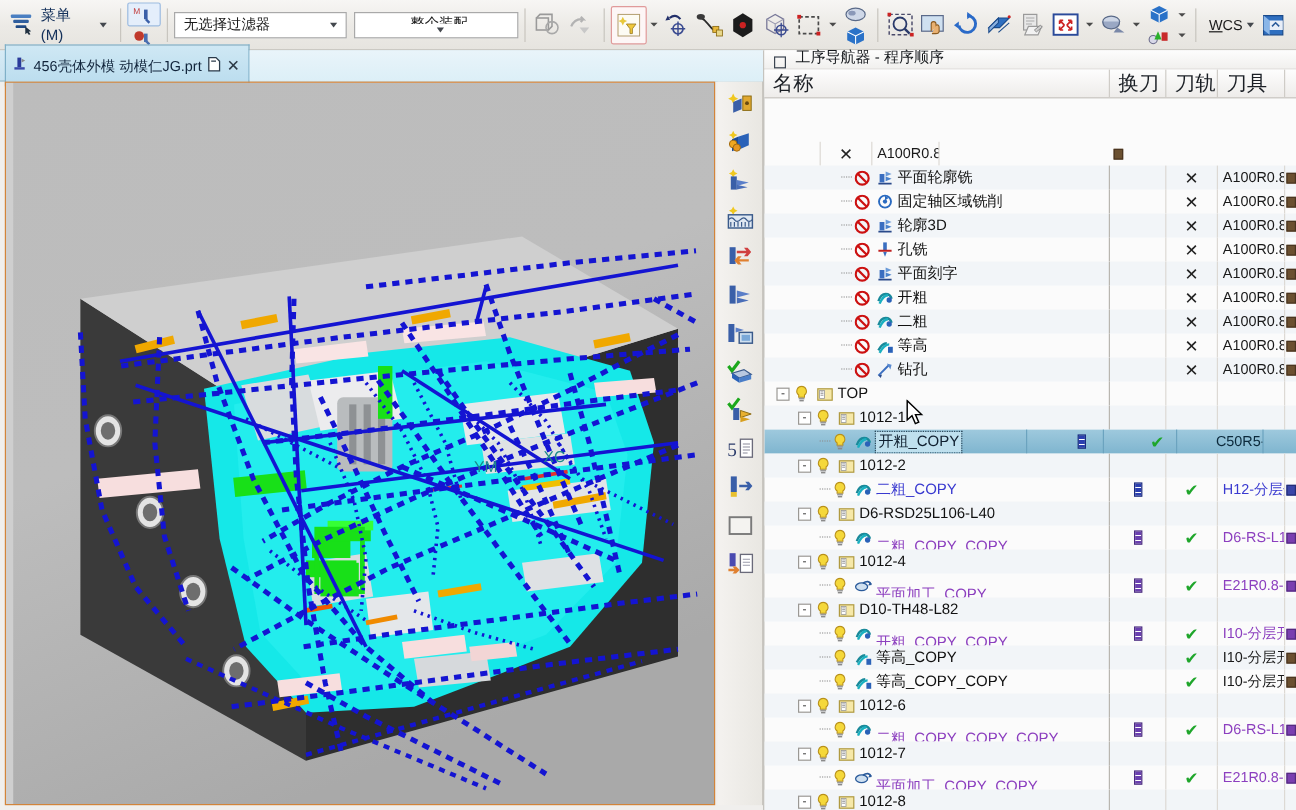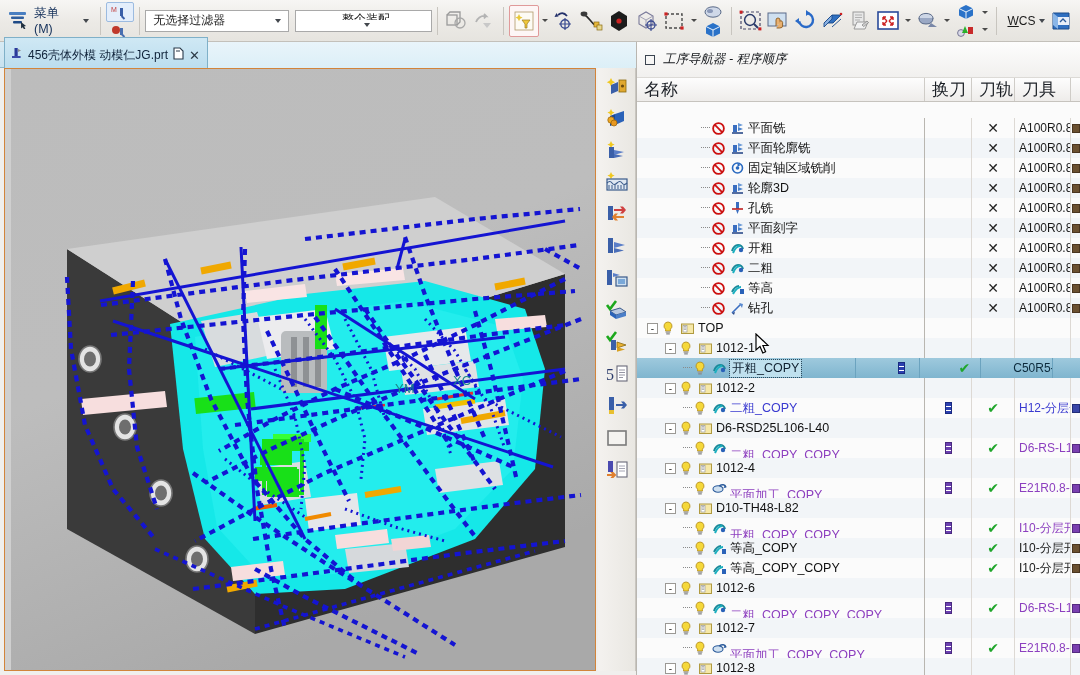--- a/index.html
+++ b/index.html
@@ -69,24 +69,24 @@
     display:flex;flex-direction:column;align-items:center;padding-top:2px;
   }
   .resbtn{width:32px;height:32px;display:flex;align-items:center;justify-content:center;}
 
   
   .panel{
     position:absolute;left:636px;top:42px;width:444px;height:633px;
     background:#fbfbfb;border-left:1px solid #b9b6b0;box-sizing:border-box;
   }
   .panel-title{
-    height:36px;display:flex;align-items:center;gap:8px;padding-left:8px;
+    height:16px;display:flex;align-items:flex-end;gap:8px;padding-left:8px;
     background:linear-gradient(to bottom,#fdfdfd,#f1f0ee);
     border-bottom:1px solid #dcdad6;box-sizing:border-box;
-    font-size:12.5px;color:#15181c;font-style:italic;
+    font-size:12.5px;color:#15181c;
   }
   .pin-sq{width:10px;height:10px;border:1.4px solid #3b4450;box-sizing:border-box;}
   .col-head{
     height:24px;display:flex;align-items:stretch;
     background:linear-gradient(to bottom,#fdfdfd,#eeecea);
     border-bottom:1px solid #c6c3be;box-sizing:border-box;font-size:17px;
   }
   .ch{display:flex;align-items:center;padding-left:7px;border-right:1px solid #cfccc7;box-sizing:border-box;color:#1b1f25;}
   .ch.c1{width:288px;}
   .ch.c2{width:47px;}
@@ -660,38 +660,80 @@
     <div class="col-head">
       <div class="ch c1">名称</div>
       <div class="ch c2">换刀</div>
       <div class="ch c3">刀轨</div>
       <div class="ch c4">刀具</div>
       <div class="ch c5"></div>
     </div>
 
     <div class="tree" id="tree">
         <div class="row">
+          <div class="cell c-tool"></div>
+          <div class="cell c-path">
+            <span class="cut-x">✕</span>
+          </div>
+          <div class="cell c-cut">
+            <span class="tool-txt dk">A100R0.8...</span>
+          </div>
+          <div class="cell c-end">
+            <span class="end-icon"></span>
+          </div>
+        </div>
+        <div class="row alt">
           <div class="cell c-name">
             <span class="indent" style="width: 62px;"></span>
             <span class="dashline"></span>
             <span class="nodeicon">
               <svg width="13" height="13" viewBox="0 0 13 13">
                 <circle cx="6.5" cy="6.5" r="5.4" fill="none" stroke="#cc1111" stroke-width="1.8"></circle>
                 <path d="M2.9 2.9 L10.1 10.1" stroke="#cc1111" stroke-width="1.8"></path>
               </svg>
             </span>
             <span class="nodeicon">
               <svg width="15" height="15" viewBox="0 0 15 15">
                 <path d="M2 12 h11" stroke="#2a4a8a" stroke-width="1.6"></path>
                 <rect x="3" y="4" width="4" height="7" fill="#3a6ec0"></rect>
                 <path d="M8 2 l5 2 -5 2z" fill="#6a9ad8"></path>
                 <path d="M8 6 l5 2 -5 2z" fill="#4a82cc"></path>
               </svg>
             </span>
-            <span class="nm dk">平面铣</span>
+            <span class="nm dk">平面轮廓铣</span>
+          </div>
+          <div class="cell c-tool"></div>
+          <div class="cell c-path">
+            <span class="cut-x">✕</span>
+          </div>
+          <div class="cell c-cut">
+            <span class="tool-txt dk">A100R0.8...</span>
+          </div>
+          <div class="cell c-end">
+            <span class="end-icon"></span>
+          </div>
+        </div>
+        <div class="row">
+          <div class="cell c-name">
+            <span class="indent" style="width: 62px;"></span>
+            <span class="dashline"></span>
+            <span class="nodeicon">
+              <svg width="13" height="13" viewBox="0 0 13 13">
+                <circle cx="6.5" cy="6.5" r="5.4" fill="none" stroke="#cc1111" stroke-width="1.8"></circle>
+                <path d="M2.9 2.9 L10.1 10.1" stroke="#cc1111" stroke-width="1.8"></path>
+              </svg>
+            </span>
+            <span class="nodeicon">
+              <svg width="15" height="15" viewBox="0 0 15 15">
+                <circle cx="7.5" cy="7" r="5" fill="none" stroke="#2a6ac0" stroke-width="1.6"></circle>
+                <path d="M7.5 2 l3 2 -3 2z" fill="#2a6ac0"></path>
+                <circle cx="7.5" cy="7" r="1.8" fill="#2a6ac0"></circle>
+              </svg>
+            </span>
+            <span class="nm dk">固定轴区域铣削</span>
           </div>
           <div class="cell c-tool"></div>
           <div class="cell c-path">
             <span class="cut-x">✕</span>
           </div>
           <div class="cell c-cut">
             <span class="tool-txt dk">A100R0.8...</span>
           </div>
           <div class="cell c-end">
             <span class="end-icon"></span>
@@ -708,21 +750,21 @@
               </svg>
             </span>
             <span class="nodeicon">
               <svg width="15" height="15" viewBox="0 0 15 15">
                 <path d="M2 12 h11" stroke="#2a4a8a" stroke-width="1.6"></path>
                 <rect x="3" y="4" width="4" height="7" fill="#3a6ec0"></rect>
                 <path d="M8 2 l5 2 -5 2z" fill="#6a9ad8"></path>
                 <path d="M8 6 l5 2 -5 2z" fill="#4a82cc"></path>
               </svg>
             </span>
-            <span class="nm dk">平面轮廓铣</span>
+            <span class="nm dk">轮廓3D</span>
           </div>
           <div class="cell c-tool"></div>
           <div class="cell c-path">
             <span class="cut-x">✕</span>
           </div>
           <div class="cell c-cut">
             <span class="tool-txt dk">A100R0.8...</span>
           </div>
           <div class="cell c-end">
             <span class="end-icon"></span>
@@ -733,26 +775,26 @@
             <span class="indent" style="width: 62px;"></span>
             <span class="dashline"></span>
             <span class="nodeicon">
               <svg width="13" height="13" viewBox="0 0 13 13">
                 <circle cx="6.5" cy="6.5" r="5.4" fill="none" stroke="#cc1111" stroke-width="1.8"></circle>
                 <path d="M2.9 2.9 L10.1 10.1" stroke="#cc1111" stroke-width="1.8"></path>
               </svg>
             </span>
             <span class="nodeicon">
               <svg width="15" height="15" viewBox="0 0 15 15">
-                <circle cx="7.5" cy="7" r="5" fill="none" stroke="#2a6ac0" stroke-width="1.6"></circle>
-                <path d="M7.5 2 l3 2 -3 2z" fill="#2a6ac0"></path>
-                <circle cx="7.5" cy="7" r="1.8" fill="#2a6ac0"></circle>
-              </svg>
-            </span>
-            <span class="nm dk">固定轴区域铣削</span>
+                <rect x="6" y="1" width="3" height="7" fill="#3a6ec0"></rect>
+                <path d="M2 8 h11" stroke="#c02020" stroke-width="1.6"></path>
+                <path d="M6 9 l1.5 4 1.5-4z" fill="#3a6ec0"></path>
+              </svg>
+            </span>
+            <span class="nm dk">孔铣</span>
           </div>
           <div class="cell c-tool"></div>
           <div class="cell c-path">
             <span class="cut-x">✕</span>
           </div>
           <div class="cell c-cut">
             <span class="tool-txt dk">A100R0.8...</span>
           </div>
           <div class="cell c-end">
             <span class="end-icon"></span>
@@ -769,21 +811,21 @@
               </svg>
             </span>
             <span class="nodeicon">
               <svg width="15" height="15" viewBox="0 0 15 15">
                 <path d="M2 12 h11" stroke="#2a4a8a" stroke-width="1.6"></path>
                 <rect x="3" y="4" width="4" height="7" fill="#3a6ec0"></rect>
                 <path d="M8 2 l5 2 -5 2z" fill="#6a9ad8"></path>
                 <path d="M8 6 l5 2 -5 2z" fill="#4a82cc"></path>
               </svg>
             </span>
-            <span class="nm dk">轮廓3D</span>
+            <span class="nm dk">平面刻字</span>
           </div>
           <div class="cell c-tool"></div>
           <div class="cell c-path">
             <span class="cut-x">✕</span>
           </div>
           <div class="cell c-cut">
             <span class="tool-txt dk">A100R0.8...</span>
           </div>
           <div class="cell c-end">
             <span class="end-icon"></span>
@@ -794,26 +836,26 @@
             <span class="indent" style="width: 62px;"></span>
             <span class="dashline"></span>
             <span class="nodeicon">
               <svg width="13" height="13" viewBox="0 0 13 13">
                 <circle cx="6.5" cy="6.5" r="5.4" fill="none" stroke="#cc1111" stroke-width="1.8"></circle>
                 <path d="M2.9 2.9 L10.1 10.1" stroke="#cc1111" stroke-width="1.8"></path>
               </svg>
             </span>
             <span class="nodeicon">
               <svg width="15" height="15" viewBox="0 0 15 15">
-                <rect x="6" y="1" width="3" height="7" fill="#3a6ec0"></rect>
-                <path d="M2 8 h11" stroke="#c02020" stroke-width="1.6"></path>
-                <path d="M6 9 l1.5 4 1.5-4z" fill="#3a6ec0"></path>
-              </svg>
-            </span>
-            <span class="nm dk">孔铣</span>
+                <path d="M2 10 q2-6 6-6 t5 4" fill="none" stroke="#1a8a9a" stroke-width="2"></path>
+                <path d="M3 12 q3-7 7-7" fill="none" stroke="#1ab0c0" stroke-width="2"></path>
+                <circle cx="11" cy="9" r="2.2" fill="#2a62b8"></circle>
+              </svg>
+            </span>
+            <span class="nm dk">开粗</span>
           </div>
           <div class="cell c-tool"></div>
           <div class="cell c-path">
             <span class="cut-x">✕</span>
           </div>
           <div class="cell c-cut">
             <span class="tool-txt dk">A100R0.8...</span>
           </div>
           <div class="cell c-end">
             <span class="end-icon"></span>
@@ -824,27 +866,26 @@
             <span class="indent" style="width: 62px;"></span>
             <span class="dashline"></span>
             <span class="nodeicon">
               <svg width="13" height="13" viewBox="0 0 13 13">
                 <circle cx="6.5" cy="6.5" r="5.4" fill="none" stroke="#cc1111" stroke-width="1.8"></circle>
                 <path d="M2.9 2.9 L10.1 10.1" stroke="#cc1111" stroke-width="1.8"></path>
               </svg>
             </span>
             <span class="nodeicon">
               <svg width="15" height="15" viewBox="0 0 15 15">
-                <path d="M2 12 h11" stroke="#2a4a8a" stroke-width="1.6"></path>
-                <rect x="3" y="4" width="4" height="7" fill="#3a6ec0"></rect>
-                <path d="M8 2 l5 2 -5 2z" fill="#6a9ad8"></path>
-                <path d="M8 6 l5 2 -5 2z" fill="#4a82cc"></path>
-              </svg>
-            </span>
-            <span class="nm dk">平面刻字</span>
+                <path d="M2 10 q2-6 6-6 t5 4" fill="none" stroke="#1a8a9a" stroke-width="2"></path>
+                <path d="M3 12 q3-7 7-7" fill="none" stroke="#1ab0c0" stroke-width="2"></path>
+                <circle cx="11" cy="9" r="2.2" fill="#2a62b8"></circle>
+              </svg>
+            </span>
+            <span class="nm dk">二粗</span>
           </div>
           <div class="cell c-tool"></div>
           <div class="cell c-path">
             <span class="cut-x">✕</span>
           </div>
           <div class="cell c-cut">
             <span class="tool-txt dk">A100R0.8...</span>
           </div>
           <div class="cell c-end">
             <span class="end-icon"></span>
@@ -855,646 +896,586 @@
             <span class="indent" style="width: 62px;"></span>
             <span class="dashline"></span>
             <span class="nodeicon">
               <svg width="13" height="13" viewBox="0 0 13 13">
                 <circle cx="6.5" cy="6.5" r="5.4" fill="none" stroke="#cc1111" stroke-width="1.8"></circle>
                 <path d="M2.9 2.9 L10.1 10.1" stroke="#cc1111" stroke-width="1.8"></path>
               </svg>
             </span>
             <span class="nodeicon">
               <svg width="15" height="15" viewBox="0 0 15 15">
+                <path d="M2 11 q3-6 7-6" fill="none" stroke="#1a8a9a" stroke-width="2"></path>
+                <path d="M3 13 q4-7 8-7" fill="none" stroke="#1ab0c0" stroke-width="2"></path>
+                <rect x="10" y="8" width="4" height="5" fill="#2a62b8"></rect>
+              </svg>
+            </span>
+            <span class="nm dk">等高</span>
+          </div>
+          <div class="cell c-tool"></div>
+          <div class="cell c-path">
+            <span class="cut-x">✕</span>
+          </div>
+          <div class="cell c-cut">
+            <span class="tool-txt dk">A100R0.8...</span>
+          </div>
+          <div class="cell c-end">
+            <span class="end-icon"></span>
+          </div>
+        </div>
+        <div class="row alt">
+          <div class="cell c-name">
+            <span class="indent" style="width: 62px;"></span>
+            <span class="dashline"></span>
+            <span class="nodeicon">
+              <svg width="13" height="13" viewBox="0 0 13 13">
+                <circle cx="6.5" cy="6.5" r="5.4" fill="none" stroke="#cc1111" stroke-width="1.8"></circle>
+                <path d="M2.9 2.9 L10.1 10.1" stroke="#cc1111" stroke-width="1.8"></path>
+              </svg>
+            </span>
+            <span class="nodeicon">
+              <svg width="15" height="15" viewBox="0 0 15 15">
+                <path d="M2 12 L11 3" stroke="#3a6ec0" stroke-width="1.6"></path>
+                <path d="M2 12 l3-1 -1 3z" fill="#2a4a8a"></path>
+                <path d="M9 2 l4 1 -1 4z" fill="#5a8ad0"></path>
+              </svg>
+            </span>
+            <span class="nm dk">钻孔</span>
+          </div>
+          <div class="cell c-tool"></div>
+          <div class="cell c-path">
+            <span class="cut-x">✕</span>
+          </div>
+          <div class="cell c-cut">
+            <span class="tool-txt dk">A100R0.8...</span>
+          </div>
+          <div class="cell c-end">
+            <span class="end-icon"></span>
+          </div>
+        </div>
+        <div class="row">
+          <div class="cell c-name">
+            <span class="indent" style="width: 8px;"></span>
+            <span class="twisty">-</span>
+            <span class="nodeicon">
+              <svg width="12" height="15" viewBox="0 0 12 15">
+                <path d="M6 1 a4 4 0 0 1 2.4 7.2 V10 h-4.8 V8.2 A4 4 0 0 1 6 1z" fill="#f5d83a" stroke="#b8901a" stroke-width="0.9"></path>
+                <rect x="3.6" y="10.4" width="4.8" height="1.4" fill="#9a9a9a"></rect>
+                <rect x="4.2" y="12.2" width="3.6" height="1.3" fill="#8a8a8a"></rect>
+              </svg>
+            </span>
+            <span class="nodeicon">
+              <svg width="15" height="15" viewBox="0 0 15 15">
+                <rect x="1.5" y="3" width="12" height="9.5" fill="#f6e8a8" stroke="#b09a40" stroke-width="1"></rect>
+                <rect x="3" y="4.4" width="4" height="6.6" fill="#fff" stroke="#9a9a9a" stroke-width="0.7"></rect>
+                <path d="M3.8 5.6 h2.4 M3.8 7 h2.4 M3.8 8.4 h2.4" stroke="#7a7a7a" stroke-width="0.6"></path>
+              </svg>
+            </span>
+            <span class="nm dk">TOP</span>
+          </div>
+          <div class="cell c-tool"></div>
+          <div class="cell c-path"></div>
+          <div class="cell c-cut"></div>
+          <div class="cell c-end"></div>
+        </div>
+        <div class="row alt">
+          <div class="cell c-name">
+            <span class="indent" style="width: 26px;"></span>
+            <span class="twisty">-</span>
+            <span class="nodeicon">
+              <svg width="12" height="15" viewBox="0 0 12 15">
+                <path d="M6 1 a4 4 0 0 1 2.4 7.2 V10 h-4.8 V8.2 A4 4 0 0 1 6 1z" fill="#f5d83a" stroke="#b8901a" stroke-width="0.9"></path>
+                <rect x="3.6" y="10.4" width="4.8" height="1.4" fill="#9a9a9a"></rect>
+                <rect x="4.2" y="12.2" width="3.6" height="1.3" fill="#8a8a8a"></rect>
+              </svg>
+            </span>
+            <span class="nodeicon">
+              <svg width="15" height="15" viewBox="0 0 15 15">
+                <rect x="1.5" y="3" width="12" height="9.5" fill="#f6e8a8" stroke="#b09a40" stroke-width="1"></rect>
+                <rect x="3" y="4.4" width="4" height="6.6" fill="#fff" stroke="#9a9a9a" stroke-width="0.7"></rect>
+                <path d="M3.8 5.6 h2.4 M3.8 7 h2.4 M3.8 8.4 h2.4" stroke="#7a7a7a" stroke-width="0.6"></path>
+              </svg>
+            </span>
+            <span class="nm dk">1012-1</span>
+          </div>
+          <div class="cell c-tool"></div>
+          <div class="cell c-path"></div>
+          <div class="cell c-cut"></div>
+          <div class="cell c-end"></div>
+        </div>
+        <div class="row sel">
+          <div class="cell c-name">
+            <span class="indent" style="width: 44px;"></span>
+            <span class="dashline"></span>
+            <span class="nodeicon">
+              <svg width="12" height="15" viewBox="0 0 12 15">
+                <path d="M6 1 a4 4 0 0 1 2.4 7.2 V10 h-4.8 V8.2 A4 4 0 0 1 6 1z" fill="#f5d83a" stroke="#b8901a" stroke-width="0.9"></path>
+                <rect x="3.6" y="10.4" width="4.8" height="1.4" fill="#9a9a9a"></rect>
+                <rect x="4.2" y="12.2" width="3.6" height="1.3" fill="#8a8a8a"></rect>
+              </svg>
+            </span>
+            <span class="nodeicon">
+              <svg width="15" height="15" viewBox="0 0 15 15">
                 <path d="M2 10 q2-6 6-6 t5 4" fill="none" stroke="#1a8a9a" stroke-width="2"></path>
                 <path d="M3 12 q3-7 7-7" fill="none" stroke="#1ab0c0" stroke-width="2"></path>
                 <circle cx="11" cy="9" r="2.2" fill="#2a62b8"></circle>
               </svg>
             </span>
-            <span class="nm dk">开粗</span>
-          </div>
-          <div class="cell c-tool"></div>
-          <div class="cell c-path">
-            <span class="cut-x">✕</span>
-          </div>
-          <div class="cell c-cut">
-            <span class="tool-txt dk">A100R0.8...</span>
-          </div>
-          <div class="cell c-end">
-            <span class="end-icon"></span>
+            <span class="nm selbox">开粗_COPY</span>
+          </div>
+          <div class="cell c-tool">
+            <span class="bar-icon"></span>
+          </div>
+          <div class="cell c-path">
+            <span class="cut-ok">✔</span>
+          </div>
+          <div class="cell c-cut">
+            <span class="tool-txt dk">C50R5-开粗</span>
+          </div>
+          <div class="cell c-end">
+            <span class="end-icon b"></span>
           </div>
         </div>
         <div class="row alt">
           <div class="cell c-name">
-            <span class="indent" style="width: 62px;"></span>
-            <span class="dashline"></span>
-            <span class="nodeicon">
-              <svg width="13" height="13" viewBox="0 0 13 13">
-                <circle cx="6.5" cy="6.5" r="5.4" fill="none" stroke="#cc1111" stroke-width="1.8"></circle>
-                <path d="M2.9 2.9 L10.1 10.1" stroke="#cc1111" stroke-width="1.8"></path>
+            <span class="indent" style="width: 26px;"></span>
+            <span class="twisty">-</span>
+            <span class="nodeicon">
+              <svg width="12" height="15" viewBox="0 0 12 15">
+                <path d="M6 1 a4 4 0 0 1 2.4 7.2 V10 h-4.8 V8.2 A4 4 0 0 1 6 1z" fill="#f5d83a" stroke="#b8901a" stroke-width="0.9"></path>
+                <rect x="3.6" y="10.4" width="4.8" height="1.4" fill="#9a9a9a"></rect>
+                <rect x="4.2" y="12.2" width="3.6" height="1.3" fill="#8a8a8a"></rect>
+              </svg>
+            </span>
+            <span class="nodeicon">
+              <svg width="15" height="15" viewBox="0 0 15 15">
+                <rect x="1.5" y="3" width="12" height="9.5" fill="#f6e8a8" stroke="#b09a40" stroke-width="1"></rect>
+                <rect x="3" y="4.4" width="4" height="6.6" fill="#fff" stroke="#9a9a9a" stroke-width="0.7"></rect>
+                <path d="M3.8 5.6 h2.4 M3.8 7 h2.4 M3.8 8.4 h2.4" stroke="#7a7a7a" stroke-width="0.6"></path>
+              </svg>
+            </span>
+            <span class="nm dk">1012-2</span>
+          </div>
+          <div class="cell c-tool"></div>
+          <div class="cell c-path"></div>
+          <div class="cell c-cut"></div>
+          <div class="cell c-end"></div>
+        </div>
+        <div class="row">
+          <div class="cell c-name">
+            <span class="indent" style="width: 44px;"></span>
+            <span class="dashline"></span>
+            <span class="nodeicon">
+              <svg width="12" height="15" viewBox="0 0 12 15">
+                <path d="M6 1 a4 4 0 0 1 2.4 7.2 V10 h-4.8 V8.2 A4 4 0 0 1 6 1z" fill="#f5d83a" stroke="#b8901a" stroke-width="0.9"></path>
+                <rect x="3.6" y="10.4" width="4.8" height="1.4" fill="#9a9a9a"></rect>
+                <rect x="4.2" y="12.2" width="3.6" height="1.3" fill="#8a8a8a"></rect>
               </svg>
             </span>
             <span class="nodeicon">
               <svg width="15" height="15" viewBox="0 0 15 15">
                 <path d="M2 10 q2-6 6-6 t5 4" fill="none" stroke="#1a8a9a" stroke-width="2"></path>
                 <path d="M3 12 q3-7 7-7" fill="none" stroke="#1ab0c0" stroke-width="2"></path>
                 <circle cx="11" cy="9" r="2.2" fill="#2a62b8"></circle>
               </svg>
             </span>
-            <span class="nm dk">二粗</span>
-          </div>
-          <div class="cell c-tool"></div>
-          <div class="cell c-path">
-            <span class="cut-x">✕</span>
-          </div>
-          <div class="cell c-cut">
-            <span class="tool-txt dk">A100R0.8...</span>
-          </div>
-          <div class="cell c-end">
-            <span class="end-icon"></span>
-          </div>
+            <span class="nm blue">二粗_COPY</span>
+          </div>
+          <div class="cell c-tool">
+            <span class="bar-icon"></span>
+          </div>
+          <div class="cell c-path">
+            <span class="cut-ok">✔</span>
+          </div>
+          <div class="cell c-cut">
+            <span class="tool-txt blue">H12-分层开</span>
+          </div>
+          <div class="cell c-end">
+            <span class="end-icon b"></span>
+          </div>
+        </div>
+        <div class="row alt">
+          <div class="cell c-name">
+            <span class="indent" style="width: 26px;"></span>
+            <span class="twisty">-</span>
+            <span class="nodeicon">
+              <svg width="12" height="15" viewBox="0 0 12 15">
+                <path d="M6 1 a4 4 0 0 1 2.4 7.2 V10 h-4.8 V8.2 A4 4 0 0 1 6 1z" fill="#f5d83a" stroke="#b8901a" stroke-width="0.9"></path>
+                <rect x="3.6" y="10.4" width="4.8" height="1.4" fill="#9a9a9a"></rect>
+                <rect x="4.2" y="12.2" width="3.6" height="1.3" fill="#8a8a8a"></rect>
+              </svg>
+            </span>
+            <span class="nodeicon">
+              <svg width="15" height="15" viewBox="0 0 15 15">
+                <rect x="1.5" y="3" width="12" height="9.5" fill="#f6e8a8" stroke="#b09a40" stroke-width="1"></rect>
+                <rect x="3" y="4.4" width="4" height="6.6" fill="#fff" stroke="#9a9a9a" stroke-width="0.7"></rect>
+                <path d="M3.8 5.6 h2.4 M3.8 7 h2.4 M3.8 8.4 h2.4" stroke="#7a7a7a" stroke-width="0.6"></path>
+              </svg>
+            </span>
+            <span class="nm dk">D6-RSD25L106-L40</span>
+          </div>
+          <div class="cell c-tool"></div>
+          <div class="cell c-path"></div>
+          <div class="cell c-cut"></div>
+          <div class="cell c-end"></div>
         </div>
         <div class="row">
           <div class="cell c-name">
-            <span class="indent" style="width: 62px;"></span>
-            <span class="dashline"></span>
-            <span class="nodeicon">
-              <svg width="13" height="13" viewBox="0 0 13 13">
-                <circle cx="6.5" cy="6.5" r="5.4" fill="none" stroke="#cc1111" stroke-width="1.8"></circle>
-                <path d="M2.9 2.9 L10.1 10.1" stroke="#cc1111" stroke-width="1.8"></path>
+            <span class="indent" style="width: 44px;"></span>
+            <span class="dashline"></span>
+            <span class="nodeicon">
+              <svg width="12" height="15" viewBox="0 0 12 15">
+                <path d="M6 1 a4 4 0 0 1 2.4 7.2 V10 h-4.8 V8.2 A4 4 0 0 1 6 1z" fill="#f5d83a" stroke="#b8901a" stroke-width="0.9"></path>
+                <rect x="3.6" y="10.4" width="4.8" height="1.4" fill="#9a9a9a"></rect>
+                <rect x="4.2" y="12.2" width="3.6" height="1.3" fill="#8a8a8a"></rect>
+              </svg>
+            </span>
+            <span class="nodeicon">
+              <svg width="15" height="15" viewBox="0 0 15 15">
+                <path d="M2 10 q2-6 6-6 t5 4" fill="none" stroke="#1a8a9a" stroke-width="2"></path>
+                <path d="M3 12 q3-7 7-7" fill="none" stroke="#1ab0c0" stroke-width="2"></path>
+                <circle cx="11" cy="9" r="2.2" fill="#2a62b8"></circle>
+              </svg>
+            </span>
+            <span class="nm purple">二粗_COPY_COPY</span>
+          </div>
+          <div class="cell c-tool">
+            <span class="bar-icon pur"></span>
+          </div>
+          <div class="cell c-path">
+            <span class="cut-ok">✔</span>
+          </div>
+          <div class="cell c-cut">
+            <span class="tool-txt purple">D6-RS-L1...</span>
+          </div>
+          <div class="cell c-end">
+            <span class="end-icon p"></span>
+          </div>
+        </div>
+        <div class="row alt">
+          <div class="cell c-name">
+            <span class="indent" style="width: 26px;"></span>
+            <span class="twisty">-</span>
+            <span class="nodeicon">
+              <svg width="12" height="15" viewBox="0 0 12 15">
+                <path d="M6 1 a4 4 0 0 1 2.4 7.2 V10 h-4.8 V8.2 A4 4 0 0 1 6 1z" fill="#f5d83a" stroke="#b8901a" stroke-width="0.9"></path>
+                <rect x="3.6" y="10.4" width="4.8" height="1.4" fill="#9a9a9a"></rect>
+                <rect x="4.2" y="12.2" width="3.6" height="1.3" fill="#8a8a8a"></rect>
+              </svg>
+            </span>
+            <span class="nodeicon">
+              <svg width="15" height="15" viewBox="0 0 15 15">
+                <rect x="1.5" y="3" width="12" height="9.5" fill="#f6e8a8" stroke="#b09a40" stroke-width="1"></rect>
+                <rect x="3" y="4.4" width="4" height="6.6" fill="#fff" stroke="#9a9a9a" stroke-width="0.7"></rect>
+                <path d="M3.8 5.6 h2.4 M3.8 7 h2.4 M3.8 8.4 h2.4" stroke="#7a7a7a" stroke-width="0.6"></path>
+              </svg>
+            </span>
+            <span class="nm dk">1012-4</span>
+          </div>
+          <div class="cell c-tool"></div>
+          <div class="cell c-path"></div>
+          <div class="cell c-cut"></div>
+          <div class="cell c-end"></div>
+        </div>
+        <div class="row">
+          <div class="cell c-name">
+            <span class="indent" style="width: 44px;"></span>
+            <span class="dashline"></span>
+            <span class="nodeicon">
+              <svg width="12" height="15" viewBox="0 0 12 15">
+                <path d="M6 1 a4 4 0 0 1 2.4 7.2 V10 h-4.8 V8.2 A4 4 0 0 1 6 1z" fill="#f5d83a" stroke="#b8901a" stroke-width="0.9"></path>
+                <rect x="3.6" y="10.4" width="4.8" height="1.4" fill="#9a9a9a"></rect>
+                <rect x="4.2" y="12.2" width="3.6" height="1.3" fill="#8a8a8a"></rect>
+              </svg>
+            </span>
+            <span class="nodeicon">
+              <svg width="15" height="15" viewBox="0 0 15 15">
+                <ellipse cx="6" cy="8" rx="5" ry="3.2" fill="#cfe0f0" stroke="#2a5a9a" stroke-width="1.1"></ellipse>
+                <path d="M7 5 q5-3 7 1" fill="none" stroke="#2a5a9a" stroke-width="1.4"></path>
+                <path d="M13 4 l1.5 2.6 -3 .4z" fill="#2a5a9a"></path>
+              </svg>
+            </span>
+            <span class="nm purple">平面加工_COPY</span>
+          </div>
+          <div class="cell c-tool">
+            <span class="bar-icon pur"></span>
+          </div>
+          <div class="cell c-path">
+            <span class="cut-ok">✔</span>
+          </div>
+          <div class="cell c-cut">
+            <span class="tool-txt purple">E21R0.8-...</span>
+          </div>
+          <div class="cell c-end">
+            <span class="end-icon p"></span>
+          </div>
+        </div>
+        <div class="row alt">
+          <div class="cell c-name">
+            <span class="indent" style="width: 26px;"></span>
+            <span class="twisty">-</span>
+            <span class="nodeicon">
+              <svg width="12" height="15" viewBox="0 0 12 15">
+                <path d="M6 1 a4 4 0 0 1 2.4 7.2 V10 h-4.8 V8.2 A4 4 0 0 1 6 1z" fill="#f5d83a" stroke="#b8901a" stroke-width="0.9"></path>
+                <rect x="3.6" y="10.4" width="4.8" height="1.4" fill="#9a9a9a"></rect>
+                <rect x="4.2" y="12.2" width="3.6" height="1.3" fill="#8a8a8a"></rect>
+              </svg>
+            </span>
+            <span class="nodeicon">
+              <svg width="15" height="15" viewBox="0 0 15 15">
+                <rect x="1.5" y="3" width="12" height="9.5" fill="#f6e8a8" stroke="#b09a40" stroke-width="1"></rect>
+                <rect x="3" y="4.4" width="4" height="6.6" fill="#fff" stroke="#9a9a9a" stroke-width="0.7"></rect>
+                <path d="M3.8 5.6 h2.4 M3.8 7 h2.4 M3.8 8.4 h2.4" stroke="#7a7a7a" stroke-width="0.6"></path>
+              </svg>
+            </span>
+            <span class="nm dk">D10-TH48-L82</span>
+          </div>
+          <div class="cell c-tool"></div>
+          <div class="cell c-path"></div>
+          <div class="cell c-cut"></div>
+          <div class="cell c-end"></div>
+        </div>
+        <div class="row">
+          <div class="cell c-name">
+            <span class="indent" style="width: 44px;"></span>
+            <span class="dashline"></span>
+            <span class="nodeicon">
+              <svg width="12" height="15" viewBox="0 0 12 15">
+                <path d="M6 1 a4 4 0 0 1 2.4 7.2 V10 h-4.8 V8.2 A4 4 0 0 1 6 1z" fill="#f5d83a" stroke="#b8901a" stroke-width="0.9"></path>
+                <rect x="3.6" y="10.4" width="4.8" height="1.4" fill="#9a9a9a"></rect>
+                <rect x="4.2" y="12.2" width="3.6" height="1.3" fill="#8a8a8a"></rect>
+              </svg>
+            </span>
+            <span class="nodeicon">
+              <svg width="15" height="15" viewBox="0 0 15 15">
+                <path d="M2 10 q2-6 6-6 t5 4" fill="none" stroke="#1a8a9a" stroke-width="2"></path>
+                <path d="M3 12 q3-7 7-7" fill="none" stroke="#1ab0c0" stroke-width="2"></path>
+                <circle cx="11" cy="9" r="2.2" fill="#2a62b8"></circle>
+              </svg>
+            </span>
+            <span class="nm purple">开粗_COPY_COPY</span>
+          </div>
+          <div class="cell c-tool">
+            <span class="bar-icon pur"></span>
+          </div>
+          <div class="cell c-path">
+            <span class="cut-ok">✔</span>
+          </div>
+          <div class="cell c-cut">
+            <span class="tool-txt purple">I10-分层开</span>
+          </div>
+          <div class="cell c-end">
+            <span class="end-icon p"></span>
+          </div>
+        </div>
+        <div class="row alt">
+          <div class="cell c-name">
+            <span class="indent" style="width: 44px;"></span>
+            <span class="dashline"></span>
+            <span class="nodeicon">
+              <svg width="12" height="15" viewBox="0 0 12 15">
+                <path d="M6 1 a4 4 0 0 1 2.4 7.2 V10 h-4.8 V8.2 A4 4 0 0 1 6 1z" fill="#f5d83a" stroke="#b8901a" stroke-width="0.9"></path>
+                <rect x="3.6" y="10.4" width="4.8" height="1.4" fill="#9a9a9a"></rect>
+                <rect x="4.2" y="12.2" width="3.6" height="1.3" fill="#8a8a8a"></rect>
               </svg>
             </span>
             <span class="nodeicon">
               <svg width="15" height="15" viewBox="0 0 15 15">
                 <path d="M2 11 q3-6 7-6" fill="none" stroke="#1a8a9a" stroke-width="2"></path>
                 <path d="M3 13 q4-7 8-7" fill="none" stroke="#1ab0c0" stroke-width="2"></path>
                 <rect x="10" y="8" width="4" height="5" fill="#2a62b8"></rect>
               </svg>
             </span>
-            <span class="nm dk">等高</span>
-          </div>
-          <div class="cell c-tool"></div>
-          <div class="cell c-path">
-            <span class="cut-x">✕</span>
-          </div>
-          <div class="cell c-cut">
-            <span class="tool-txt dk">A100R0.8...</span>
+            <span class="nm dk">等高_COPY</span>
+          </div>
+          <div class="cell c-tool"></div>
+          <div class="cell c-path">
+            <span class="cut-ok">✔</span>
+          </div>
+          <div class="cell c-cut">
+            <span class="tool-txt dk">I10-分层开</span>
           </div>
           <div class="cell c-end">
             <span class="end-icon"></span>
           </div>
         </div>
+        <div class="row">
+          <div class="cell c-name">
+            <span class="indent" style="width: 44px;"></span>
+            <span class="dashline"></span>
+            <span class="nodeicon">
+              <svg width="12" height="15" viewBox="0 0 12 15">
+                <path d="M6 1 a4 4 0 0 1 2.4 7.2 V10 h-4.8 V8.2 A4 4 0 0 1 6 1z" fill="#f5d83a" stroke="#b8901a" stroke-width="0.9"></path>
+                <rect x="3.6" y="10.4" width="4.8" height="1.4" fill="#9a9a9a"></rect>
+                <rect x="4.2" y="12.2" width="3.6" height="1.3" fill="#8a8a8a"></rect>
+              </svg>
+            </span>
+            <span class="nodeicon">
+              <svg width="15" height="15" viewBox="0 0 15 15">
+                <path d="M2 11 q3-6 7-6" fill="none" stroke="#1a8a9a" stroke-width="2"></path>
+                <path d="M3 13 q4-7 8-7" fill="none" stroke="#1ab0c0" stroke-width="2"></path>
+                <rect x="10" y="8" width="4" height="5" fill="#2a62b8"></rect>
+              </svg>
+            </span>
+            <span class="nm dk">等高_COPY_COPY</span>
+          </div>
+          <div class="cell c-tool"></div>
+          <div class="cell c-path">
+            <span class="cut-ok">✔</span>
+          </div>
+          <div class="cell c-cut">
+            <span class="tool-txt dk">I10-分层开</span>
+          </div>
+          <div class="cell c-end">
+            <span class="end-icon"></span>
+          </div>
+        </div>
         <div class="row alt">
           <div class="cell c-name">
-            <span class="indent" style="width: 62px;"></span>
-            <span class="dashline"></span>
-            <span class="nodeicon">
-              <svg width="13" height="13" viewBox="0 0 13 13">
-                <circle cx="6.5" cy="6.5" r="5.4" fill="none" stroke="#cc1111" stroke-width="1.8"></circle>
-                <path d="M2.9 2.9 L10.1 10.1" stroke="#cc1111" stroke-width="1.8"></path>
-              </svg>
-            </span>
-            <span class="nodeicon">
-              <svg width="15" height="15" viewBox="0 0 15 15">
-                <path d="M2 12 L11 3" stroke="#3a6ec0" stroke-width="1.6"></path>
-                <path d="M2 12 l3-1 -1 3z" fill="#2a4a8a"></path>
-                <path d="M9 2 l4 1 -1 4z" fill="#5a8ad0"></path>
-              </svg>
-            </span>
-            <span class="nm dk">钻孔</span>
-          </div>
-          <div class="cell c-tool"></div>
-          <div class="cell c-path">
-            <span class="cut-x">✕</span>
-          </div>
-          <div class="cell c-cut">
-            <span class="tool-txt dk">A100R0.8...</span>
-          </div>
-          <div class="cell c-end">
-            <span class="end-icon"></span>
-          </div>
-        </div>
-        <div class="row">
-          <div class="cell c-name">
-            <span class="indent" style="width: 8px;"></span>
+            <span class="indent" style="width: 26px;"></span>
             <span class="twisty">-</span>
             <span class="nodeicon">
               <svg width="12" height="15" viewBox="0 0 12 15">
                 <path d="M6 1 a4 4 0 0 1 2.4 7.2 V10 h-4.8 V8.2 A4 4 0 0 1 6 1z" fill="#f5d83a" stroke="#b8901a" stroke-width="0.9"></path>
                 <rect x="3.6" y="10.4" width="4.8" height="1.4" fill="#9a9a9a"></rect>
                 <rect x="4.2" y="12.2" width="3.6" height="1.3" fill="#8a8a8a"></rect>
               </svg>
             </span>
             <span class="nodeicon">
               <svg width="15" height="15" viewBox="0 0 15 15">
                 <rect x="1.5" y="3" width="12" height="9.5" fill="#f6e8a8" stroke="#b09a40" stroke-width="1"></rect>
                 <rect x="3" y="4.4" width="4" height="6.6" fill="#fff" stroke="#9a9a9a" stroke-width="0.7"></rect>
                 <path d="M3.8 5.6 h2.4 M3.8 7 h2.4 M3.8 8.4 h2.4" stroke="#7a7a7a" stroke-width="0.6"></path>
               </svg>
             </span>
-            <span class="nm dk">TOP</span>
+            <span class="nm dk">1012-6</span>
           </div>
           <div class="cell c-tool"></div>
           <div class="cell c-path"></div>
           <div class="cell c-cut"></div>
           <div class="cell c-end"></div>
         </div>
+        <div class="row">
+          <div class="cell c-name">
+            <span class="indent" style="width: 44px;"></span>
+            <span class="dashline"></span>
+            <span class="nodeicon">
+              <svg width="12" height="15" viewBox="0 0 12 15">
+                <path d="M6 1 a4 4 0 0 1 2.4 7.2 V10 h-4.8 V8.2 A4 4 0 0 1 6 1z" fill="#f5d83a" stroke="#b8901a" stroke-width="0.9"></path>
+                <rect x="3.6" y="10.4" width="4.8" height="1.4" fill="#9a9a9a"></rect>
+                <rect x="4.2" y="12.2" width="3.6" height="1.3" fill="#8a8a8a"></rect>
+              </svg>
+            </span>
+            <span class="nodeicon">
+              <svg width="15" height="15" viewBox="0 0 15 15">
+                <path d="M2 10 q2-6 6-6 t5 4" fill="none" stroke="#1a8a9a" stroke-width="2"></path>
+                <path d="M3 12 q3-7 7-7" fill="none" stroke="#1ab0c0" stroke-width="2"></path>
+                <circle cx="11" cy="9" r="2.2" fill="#2a62b8"></circle>
+              </svg>
+            </span>
+            <span class="nm purple">二粗_COPY_COPY_COPY</span>
+          </div>
+          <div class="cell c-tool">
+            <span class="bar-icon pur"></span>
+          </div>
+          <div class="cell c-path">
+            <span class="cut-ok">✔</span>
+          </div>
+          <div class="cell c-cut">
+            <span class="tool-txt purple">D6-RS-L1...</span>
+          </div>
+          <div class="cell c-end">
+            <span class="end-icon p"></span>
+          </div>
+        </div>
         <div class="row alt">
           <div class="cell c-name">
             <span class="indent" style="width: 26px;"></span>
             <span class="twisty">-</span>
             <span class="nodeicon">
               <svg width="12" height="15" viewBox="0 0 12 15">
                 <path d="M6 1 a4 4 0 0 1 2.4 7.2 V10 h-4.8 V8.2 A4 4 0 0 1 6 1z" fill="#f5d83a" stroke="#b8901a" stroke-width="0.9"></path>
                 <rect x="3.6" y="10.4" width="4.8" height="1.4" fill="#9a9a9a"></rect>
                 <rect x="4.2" y="12.2" width="3.6" height="1.3" fill="#8a8a8a"></rect>
               </svg>
             </span>
             <span class="nodeicon">
               <svg width="15" height="15" viewBox="0 0 15 15">
                 <rect x="1.5" y="3" width="12" height="9.5" fill="#f6e8a8" stroke="#b09a40" stroke-width="1"></rect>
                 <rect x="3" y="4.4" width="4" height="6.6" fill="#fff" stroke="#9a9a9a" stroke-width="0.7"></rect>
                 <path d="M3.8 5.6 h2.4 M3.8 7 h2.4 M3.8 8.4 h2.4" stroke="#7a7a7a" stroke-width="0.6"></path>
               </svg>
             </span>
-            <span class="nm dk">1012-1</span>
+            <span class="nm dk">1012-7</span>
           </div>
           <div class="cell c-tool"></div>
           <div class="cell c-path"></div>
           <div class="cell c-cut"></div>
           <div class="cell c-end"></div>
         </div>
-        <div class="row sel">
+        <div class="row">
           <div class="cell c-name">
             <span class="indent" style="width: 44px;"></span>
             <span class="dashline"></span>
             <span class="nodeicon">
               <svg width="12" height="15" viewBox="0 0 12 15">
                 <path d="M6 1 a4 4 0 0 1 2.4 7.2 V10 h-4.8 V8.2 A4 4 0 0 1 6 1z" fill="#f5d83a" stroke="#b8901a" stroke-width="0.9"></path>
                 <rect x="3.6" y="10.4" width="4.8" height="1.4" fill="#9a9a9a"></rect>
                 <rect x="4.2" y="12.2" width="3.6" height="1.3" fill="#8a8a8a"></rect>
               </svg>
             </span>
             <span class="nodeicon">
               <svg width="15" height="15" viewBox="0 0 15 15">
-                <path d="M2 10 q2-6 6-6 t5 4" fill="none" stroke="#1a8a9a" stroke-width="2"></path>
-                <path d="M3 12 q3-7 7-7" fill="none" stroke="#1ab0c0" stroke-width="2"></path>
-                <circle cx="11" cy="9" r="2.2" fill="#2a62b8"></circle>
-              </svg>
-            </span>
-            <span class="nm selbox">开粗_COPY</span>
+                <ellipse cx="6" cy="8" rx="5" ry="3.2" fill="#cfe0f0" stroke="#2a5a9a" stroke-width="1.1"></ellipse>
+                <path d="M7 5 q5-3 7 1" fill="none" stroke="#2a5a9a" stroke-width="1.4"></path>
+                <path d="M13 4 l1.5 2.6 -3 .4z" fill="#2a5a9a"></path>
+              </svg>
+            </span>
+            <span class="nm purple">平面加工_COPY_COPY</span>
           </div>
           <div class="cell c-tool">
-            <span class="bar-icon"></span>
+            <span class="bar-icon pur"></span>
           </div>
           <div class="cell c-path">
             <span class="cut-ok">✔</span>
           </div>
           <div class="cell c-cut">
-            <span class="tool-txt dk">C50R5-开粗</span>
-          </div>
-          <div class="cell c-end">
-            <span class="end-icon b"></span>
+            <span class="tool-txt purple">E21R0.8-...</span>
+          </div>
+          <div class="cell c-end">
+            <span class="end-icon p"></span>
           </div>
         </div>
         <div class="row alt">
           <div class="cell c-name">
             <span class="indent" style="width: 26px;"></span>
             <span class="twisty">-</span>
             <span class="nodeicon">
               <svg width="12" height="15" viewBox="0 0 12 15">
                 <path d="M6 1 a4 4 0 0 1 2.4 7.2 V10 h-4.8 V8.2 A4 4 0 0 1 6 1z" fill="#f5d83a" stroke="#b8901a" stroke-width="0.9"></path>
                 <rect x="3.6" y="10.4" width="4.8" height="1.4" fill="#9a9a9a"></rect>
                 <rect x="4.2" y="12.2" width="3.6" height="1.3" fill="#8a8a8a"></rect>
               </svg>
             </span>
             <span class="nodeicon">
               <svg width="15" height="15" viewBox="0 0 15 15">
                 <rect x="1.5" y="3" width="12" height="9.5" fill="#f6e8a8" stroke="#b09a40" stroke-width="1"></rect>
                 <rect x="3" y="4.4" width="4" height="6.6" fill="#fff" stroke="#9a9a9a" stroke-width="0.7"></rect>
                 <path d="M3.8 5.6 h2.4 M3.8 7 h2.4 M3.8 8.4 h2.4" stroke="#7a7a7a" stroke-width="0.6"></path>
               </svg>
             </span>
-            <span class="nm dk">1012-2</span>
+            <span class="nm dk">1012-8</span>
           </div>
           <div class="cell c-tool"></div>
           <div class="cell c-path"></div>
           <div class="cell c-cut"></div>
           <div class="cell c-end"></div>
         </div>
-        <div class="row">
-          <div class="cell c-name">
-            <span class="indent" style="width: 44px;"></span>
-            <span class="dashline"></span>
-            <span class="nodeicon">
-              <svg width="12" height="15" viewBox="0 0 12 15">
-                <path d="M6 1 a4 4 0 0 1 2.4 7.2 V10 h-4.8 V8.2 A4 4 0 0 1 6 1z" fill="#f5d83a" stroke="#b8901a" stroke-width="0.9"></path>
-                <rect x="3.6" y="10.4" width="4.8" height="1.4" fill="#9a9a9a"></rect>
-                <rect x="4.2" y="12.2" width="3.6" height="1.3" fill="#8a8a8a"></rect>
-              </svg>
-            </span>
-            <span class="nodeicon">
-              <svg width="15" height="15" viewBox="0 0 15 15">
-                <path d="M2 10 q2-6 6-6 t5 4" fill="none" stroke="#1a8a9a" stroke-width="2"></path>
-                <path d="M3 12 q3-7 7-7" fill="none" stroke="#1ab0c0" stroke-width="2"></path>
-                <circle cx="11" cy="9" r="2.2" fill="#2a62b8"></circle>
-              </svg>
-            </span>
-            <span class="nm blue">二粗_COPY</span>
-          </div>
-          <div class="cell c-tool">
-            <span class="bar-icon"></span>
-          </div>
-          <div class="cell c-path">
-            <span class="cut-ok">✔</span>
-          </div>
-          <div class="cell c-cut">
-            <span class="tool-txt blue">H12-分层开</span>
-          </div>
-          <div class="cell c-end">
-            <span class="end-icon b"></span>
-          </div>
-        </div>
-        <div class="row alt">
-          <div class="cell c-name">
-            <span class="indent" style="width: 26px;"></span>
-            <span class="twisty">-</span>
-            <span class="nodeicon">
-              <svg width="12" height="15" viewBox="0 0 12 15">
-                <path d="M6 1 a4 4 0 0 1 2.4 7.2 V10 h-4.8 V8.2 A4 4 0 0 1 6 1z" fill="#f5d83a" stroke="#b8901a" stroke-width="0.9"></path>
-                <rect x="3.6" y="10.4" width="4.8" height="1.4" fill="#9a9a9a"></rect>
-                <rect x="4.2" y="12.2" width="3.6" height="1.3" fill="#8a8a8a"></rect>
-              </svg>
-            </span>
-            <span class="nodeicon">
-              <svg width="15" height="15" viewBox="0 0 15 15">
-                <rect x="1.5" y="3" width="12" height="9.5" fill="#f6e8a8" stroke="#b09a40" stroke-width="1"></rect>
-                <rect x="3" y="4.4" width="4" height="6.6" fill="#fff" stroke="#9a9a9a" stroke-width="0.7"></rect>
-                <path d="M3.8 5.6 h2.4 M3.8 7 h2.4 M3.8 8.4 h2.4" stroke="#7a7a7a" stroke-width="0.6"></path>
-              </svg>
-            </span>
-            <span class="nm dk">D6-RSD25L106-L40</span>
-          </div>
-          <div class="cell c-tool"></div>
-          <div class="cell c-path"></div>
-          <div class="cell c-cut"></div>
-          <div class="cell c-end"></div>
-        </div>
-        <div class="row">
-          <div class="cell c-name">
-            <span class="indent" style="width: 44px;"></span>
-            <span class="dashline"></span>
-            <span class="nodeicon">
-              <svg width="12" height="15" viewBox="0 0 12 15">
-                <path d="M6 1 a4 4 0 0 1 2.4 7.2 V10 h-4.8 V8.2 A4 4 0 0 1 6 1z" fill="#f5d83a" stroke="#b8901a" stroke-width="0.9"></path>
-                <rect x="3.6" y="10.4" width="4.8" height="1.4" fill="#9a9a9a"></rect>
-                <rect x="4.2" y="12.2" width="3.6" height="1.3" fill="#8a8a8a"></rect>
-              </svg>
-            </span>
-            <span class="nodeicon">
-              <svg width="15" height="15" viewBox="0 0 15 15">
-                <path d="M2 10 q2-6 6-6 t5 4" fill="none" stroke="#1a8a9a" stroke-width="2"></path>
-                <path d="M3 12 q3-7 7-7" fill="none" stroke="#1ab0c0" stroke-width="2"></path>
-                <circle cx="11" cy="9" r="2.2" fill="#2a62b8"></circle>
-              </svg>
-            </span>
-            <span class="nm purple">二粗_COPY_COPY</span>
-          </div>
-          <div class="cell c-tool">
-            <span class="bar-icon pur"></span>
-          </div>
-          <div class="cell c-path">
-            <span class="cut-ok">✔</span>
-          </div>
-          <div class="cell c-cut">
-            <span class="tool-txt purple">D6-RS-L1...</span>
-          </div>
-          <div class="cell c-end">
-            <span class="end-icon p"></span>
-          </div>
-        </div>
-        <div class="row alt">
-          <div class="cell c-name">
-            <span class="indent" style="width: 26px;"></span>
-            <span class="twisty">-</span>
-            <span class="nodeicon">
-              <svg width="12" height="15" viewBox="0 0 12 15">
-                <path d="M6 1 a4 4 0 0 1 2.4 7.2 V10 h-4.8 V8.2 A4 4 0 0 1 6 1z" fill="#f5d83a" stroke="#b8901a" stroke-width="0.9"></path>
-                <rect x="3.6" y="10.4" width="4.8" height="1.4" fill="#9a9a9a"></rect>
-                <rect x="4.2" y="12.2" width="3.6" height="1.3" fill="#8a8a8a"></rect>
-              </svg>
-            </span>
-            <span class="nodeicon">
-              <svg width="15" height="15" viewBox="0 0 15 15">
-                <rect x="1.5" y="3" width="12" height="9.5" fill="#f6e8a8" stroke="#b09a40" stroke-width="1"></rect>
-                <rect x="3" y="4.4" width="4" height="6.6" fill="#fff" stroke="#9a9a9a" stroke-width="0.7"></rect>
-                <path d="M3.8 5.6 h2.4 M3.8 7 h2.4 M3.8 8.4 h2.4" stroke="#7a7a7a" stroke-width="0.6"></path>
-              </svg>
-            </span>
-            <span class="nm dk">1012-4</span>
-          </div>
-          <div class="cell c-tool"></div>
-          <div class="cell c-path"></div>
-          <div class="cell c-cut"></div>
-          <div class="cell c-end"></div>
-        </div>
-        <div class="row">
-          <div class="cell c-name">
-            <span class="indent" style="width: 44px;"></span>
-            <span class="dashline"></span>
-            <span class="nodeicon">
-              <svg width="12" height="15" viewBox="0 0 12 15">
-                <path d="M6 1 a4 4 0 0 1 2.4 7.2 V10 h-4.8 V8.2 A4 4 0 0 1 6 1z" fill="#f5d83a" stroke="#b8901a" stroke-width="0.9"></path>
-                <rect x="3.6" y="10.4" width="4.8" height="1.4" fill="#9a9a9a"></rect>
-                <rect x="4.2" y="12.2" width="3.6" height="1.3" fill="#8a8a8a"></rect>
-              </svg>
-            </span>
-            <span class="nodeicon">
-              <svg width="15" height="15" viewBox="0 0 15 15">
-                <ellipse cx="6" cy="8" rx="5" ry="3.2" fill="#cfe0f0" stroke="#2a5a9a" stroke-width="1.1"></ellipse>
-                <path d="M7 5 q5-3 7 1" fill="none" stroke="#2a5a9a" stroke-width="1.4"></path>
-                <path d="M13 4 l1.5 2.6 -3 .4z" fill="#2a5a9a"></path>
-              </svg>
-            </span>
-            <span class="nm purple">平面加工_COPY</span>
-          </div>
-          <div class="cell c-tool">
-            <span class="bar-icon pur"></span>
-          </div>
-          <div class="cell c-path">
-            <span class="cut-ok">✔</span>
-          </div>
-          <div class="cell c-cut">
-            <span class="tool-txt purple">E21R0.8-...</span>
-          </div>
-          <div class="cell c-end">
-            <span class="end-icon p"></span>
-          </div>
-        </div>
-        <div class="row alt">
-          <div class="cell c-name">
-            <span class="indent" style="width: 26px;"></span>
-            <span class="twisty">-</span>
-            <span class="nodeicon">
-              <svg width="12" height="15" viewBox="0 0 12 15">
-                <path d="M6 1 a4 4 0 0 1 2.4 7.2 V10 h-4.8 V8.2 A4 4 0 0 1 6 1z" fill="#f5d83a" stroke="#b8901a" stroke-width="0.9"></path>
-                <rect x="3.6" y="10.4" width="4.8" height="1.4" fill="#9a9a9a"></rect>
-                <rect x="4.2" y="12.2" width="3.6" height="1.3" fill="#8a8a8a"></rect>
-              </svg>
-            </span>
-            <span class="nodeicon">
-              <svg width="15" height="15" viewBox="0 0 15 15">
-                <rect x="1.5" y="3" width="12" height="9.5" fill="#f6e8a8" stroke="#b09a40" stroke-width="1"></rect>
-                <rect x="3" y="4.4" width="4" height="6.6" fill="#fff" stroke="#9a9a9a" stroke-width="0.7"></rect>
-                <path d="M3.8 5.6 h2.4 M3.8 7 h2.4 M3.8 8.4 h2.4" stroke="#7a7a7a" stroke-width="0.6"></path>
-              </svg>
-            </span>
-            <span class="nm dk">D10-TH48-L82</span>
-          </div>
-          <div class="cell c-tool"></div>
-          <div class="cell c-path"></div>
-          <div class="cell c-cut"></div>
-          <div class="cell c-end"></div>
-        </div>
-        <div class="row">
-          <div class="cell c-name">
-            <span class="indent" style="width: 44px;"></span>
-            <span class="dashline"></span>
-            <span class="nodeicon">
-              <svg width="12" height="15" viewBox="0 0 12 15">
-                <path d="M6 1 a4 4 0 0 1 2.4 7.2 V10 h-4.8 V8.2 A4 4 0 0 1 6 1z" fill="#f5d83a" stroke="#b8901a" stroke-width="0.9"></path>
-                <rect x="3.6" y="10.4" width="4.8" height="1.4" fill="#9a9a9a"></rect>
-                <rect x="4.2" y="12.2" width="3.6" height="1.3" fill="#8a8a8a"></rect>
-              </svg>
-            </span>
-            <span class="nodeicon">
-              <svg width="15" height="15" viewBox="0 0 15 15">
-                <path d="M2 10 q2-6 6-6 t5 4" fill="none" stroke="#1a8a9a" stroke-width="2"></path>
-                <path d="M3 12 q3-7 7-7" fill="none" stroke="#1ab0c0" stroke-width="2"></path>
-                <circle cx="11" cy="9" r="2.2" fill="#2a62b8"></circle>
-              </svg>
-            </span>
-            <span class="nm purple">开粗_COPY_COPY</span>
-          </div>
-          <div class="cell c-tool">
-            <span class="bar-icon pur"></span>
-          </div>
-          <div class="cell c-path">
-            <span class="cut-ok">✔</span>
-          </div>
-          <div class="cell c-cut">
-            <span class="tool-txt purple">I10-分层开</span>
-          </div>
-          <div class="cell c-end">
-            <span class="end-icon p"></span>
-          </div>
-        </div>
-        <div class="row alt">
-          <div class="cell c-name">
-            <span class="indent" style="width: 44px;"></span>
-            <span class="dashline"></span>
-            <span class="nodeicon">
-              <svg width="12" height="15" viewBox="0 0 12 15">
-                <path d="M6 1 a4 4 0 0 1 2.4 7.2 V10 h-4.8 V8.2 A4 4 0 0 1 6 1z" fill="#f5d83a" stroke="#b8901a" stroke-width="0.9"></path>
-                <rect x="3.6" y="10.4" width="4.8" height="1.4" fill="#9a9a9a"></rect>
-                <rect x="4.2" y="12.2" width="3.6" height="1.3" fill="#8a8a8a"></rect>
-              </svg>
-            </span>
-            <span class="nodeicon">
-              <svg width="15" height="15" viewBox="0 0 15 15">
-                <path d="M2 11 q3-6 7-6" fill="none" stroke="#1a8a9a" stroke-width="2"></path>
-                <path d="M3 13 q4-7 8-7" fill="none" stroke="#1ab0c0" stroke-width="2"></path>
-                <rect x="10" y="8" width="4" height="5" fill="#2a62b8"></rect>
-              </svg>
-            </span>
-            <span class="nm dk">等高_COPY</span>
-          </div>
-          <div class="cell c-tool"></div>
-          <div class="cell c-path">
-            <span class="cut-ok">✔</span>
-          </div>
-          <div class="cell c-cut">
-            <span class="tool-txt dk">I10-分层开</span>
-          </div>
-          <div class="cell c-end">
-            <span class="end-icon"></span>
-          </div>
-        </div>
-        <div class="row">
-          <div class="cell c-name">
-            <span class="indent" style="width: 44px;"></span>
-            <span class="dashline"></span>
-            <span class="nodeicon">
-              <svg width="12" height="15" viewBox="0 0 12 15">
-                <path d="M6 1 a4 4 0 0 1 2.4 7.2 V10 h-4.8 V8.2 A4 4 0 0 1 6 1z" fill="#f5d83a" stroke="#b8901a" stroke-width="0.9"></path>
-                <rect x="3.6" y="10.4" width="4.8" height="1.4" fill="#9a9a9a"></rect>
-                <rect x="4.2" y="12.2" width="3.6" height="1.3" fill="#8a8a8a"></rect>
-              </svg>
-            </span>
-            <span class="nodeicon">
-              <svg width="15" height="15" viewBox="0 0 15 15">
-                <path d="M2 11 q3-6 7-6" fill="none" stroke="#1a8a9a" stroke-width="2"></path>
-                <path d="M3 13 q4-7 8-7" fill="none" stroke="#1ab0c0" stroke-width="2"></path>
-                <rect x="10" y="8" width="4" height="5" fill="#2a62b8"></rect>
-              </svg>
-            </span>
-            <span class="nm dk">等高_COPY_COPY</span>
-          </div>
-          <div class="cell c-tool"></div>
-          <div class="cell c-path">
-            <span class="cut-ok">✔</span>
-          </div>
-          <div class="cell c-cut">
-            <span class="tool-txt dk">I10-分层开</span>
-          </div>
-          <div class="cell c-end">
-            <span class="end-icon"></span>
-          </div>
-        </div>
-        <div class="row alt">
-          <div class="cell c-name">
-            <span class="indent" style="width: 26px;"></span>
-            <span class="twisty">-</span>
-            <span class="nodeicon">
-              <svg width="12" height="15" viewBox="0 0 12 15">
-                <path d="M6 1 a4 4 0 0 1 2.4 7.2 V10 h-4.8 V8.2 A4 4 0 0 1 6 1z" fill="#f5d83a" stroke="#b8901a" stroke-width="0.9"></path>
-                <rect x="3.6" y="10.4" width="4.8" height="1.4" fill="#9a9a9a"></rect>
-                <rect x="4.2" y="12.2" width="3.6" height="1.3" fill="#8a8a8a"></rect>
-              </svg>
-            </span>
-            <span class="nodeicon">
-              <svg width="15" height="15" viewBox="0 0 15 15">
-                <rect x="1.5" y="3" width="12" height="9.5" fill="#f6e8a8" stroke="#b09a40" stroke-width="1"></rect>
-                <rect x="3" y="4.4" width="4" height="6.6" fill="#fff" stroke="#9a9a9a" stroke-width="0.7"></rect>
-                <path d="M3.8 5.6 h2.4 M3.8 7 h2.4 M3.8 8.4 h2.4" stroke="#7a7a7a" stroke-width="0.6"></path>
-              </svg>
-            </span>
-            <span class="nm dk">1012-6</span>
-          </div>
-          <div class="cell c-tool"></div>
-          <div class="cell c-path"></div>
-          <div class="cell c-cut"></div>
-          <div class="cell c-end"></div>
-        </div>
-        <div class="row">
-          <div class="cell c-name">
-            <span class="indent" style="width: 44px;"></span>
-            <span class="dashline"></span>
-            <span class="nodeicon">
-              <svg width="12" height="15" viewBox="0 0 12 15">
-                <path d="M6 1 a4 4 0 0 1 2.4 7.2 V10 h-4.8 V8.2 A4 4 0 0 1 6 1z" fill="#f5d83a" stroke="#b8901a" stroke-width="0.9"></path>
-                <rect x="3.6" y="10.4" width="4.8" height="1.4" fill="#9a9a9a"></rect>
-                <rect x="4.2" y="12.2" width="3.6" height="1.3" fill="#8a8a8a"></rect>
-              </svg>
-            </span>
-            <span class="nodeicon">
-              <svg width="15" height="15" viewBox="0 0 15 15">
-                <path d="M2 10 q2-6 6-6 t5 4" fill="none" stroke="#1a8a9a" stroke-width="2"></path>
-                <path d="M3 12 q3-7 7-7" fill="none" stroke="#1ab0c0" stroke-width="2"></path>
-                <circle cx="11" cy="9" r="2.2" fill="#2a62b8"></circle>
-              </svg>
-            </span>
-            <span class="nm purple">二粗_COPY_COPY_COPY</span>
-          </div>
-          <div class="cell c-tool">
-            <span class="bar-icon pur"></span>
-          </div>
-          <div class="cell c-path">
-            <span class="cut-ok">✔</span>
-          </div>
-          <div class="cell c-cut">
-            <span class="tool-txt purple">D6-RS-L1...</span>
-          </div>
-          <div class="cell c-end">
-            <span class="end-icon p"></span>
-          </div>
-        </div>
-        <div class="row alt">
-          <div class="cell c-name">
-            <span class="indent" style="width: 26px;"></span>
-            <span class="twisty">-</span>
-            <span class="nodeicon">
-              <svg width="12" height="15" viewBox="0 0 12 15">
-                <path d="M6 1 a4 4 0 0 1 2.4 7.2 V10 h-4.8 V8.2 A4 4 0 0 1 6 1z" fill="#f5d83a" stroke="#b8901a" stroke-width="0.9"></path>
-                <rect x="3.6" y="10.4" width="4.8" height="1.4" fill="#9a9a9a"></rect>
-                <rect x="4.2" y="12.2" width="3.6" height="1.3" fill="#8a8a8a"></rect>
-              </svg>
-            </span>
-            <span class="nodeicon">
-              <svg width="15" height="15" viewBox="0 0 15 15">
-                <rect x="1.5" y="3" width="12" height="9.5" fill="#f6e8a8" stroke="#b09a40" stroke-width="1"></rect>
-                <rect x="3" y="4.4" width="4" height="6.6" fill="#fff" stroke="#9a9a9a" stroke-width="0.7"></rect>
-                <path d="M3.8 5.6 h2.4 M3.8 7 h2.4 M3.8 8.4 h2.4" stroke="#7a7a7a" stroke-width="0.6"></path>
-              </svg>
-            </span>
-            <span class="nm dk">1012-7</span>
-          </div>
-          <div class="cell c-tool"></div>
-          <div class="cell c-path"></div>
-          <div class="cell c-cut"></div>
-          <div class="cell c-end"></div>
-        </div>
-        <div class="row">
-          <div class="cell c-name">
-            <span class="indent" style="width: 44px;"></span>
-            <span class="dashline"></span>
-            <span class="nodeicon">
-              <svg width="12" height="15" viewBox="0 0 12 15">
-                <path d="M6 1 a4 4 0 0 1 2.4 7.2 V10 h-4.8 V8.2 A4 4 0 0 1 6 1z" fill="#f5d83a" stroke="#b8901a" stroke-width="0.9"></path>
-                <rect x="3.6" y="10.4" width="4.8" height="1.4" fill="#9a9a9a"></rect>
-                <rect x="4.2" y="12.2" width="3.6" height="1.3" fill="#8a8a8a"></rect>
-              </svg>
-            </span>
-            <span class="nodeicon">
-              <svg width="15" height="15" viewBox="0 0 15 15">
-                <ellipse cx="6" cy="8" rx="5" ry="3.2" fill="#cfe0f0" stroke="#2a5a9a" stroke-width="1.1"></ellipse>
-                <path d="M7 5 q5-3 7 1" fill="none" stroke="#2a5a9a" stroke-width="1.4"></path>
-                <path d="M13 4 l1.5 2.6 -3 .4z" fill="#2a5a9a"></path>
-              </svg>
-            </span>
-            <span class="nm purple">平面加工_COPY_COPY</span>
-          </div>
-          <div class="cell c-tool">
-            <span class="bar-icon pur"></span>
-          </div>
-          <div class="cell c-path">
-            <span class="cut-ok">✔</span>
-          </div>
-          <div class="cell c-cut">
-            <span class="tool-txt purple">E21R0.8-...</span>
-          </div>
-          <div class="cell c-end">
-            <span class="end-icon p"></span>
-          </div>
-        </div>
-        <div class="row alt">
-          <div class="cell c-name">
-            <span class="indent" style="width: 26px;"></span>
-            <span class="twisty">-</span>
-            <span class="nodeicon">
-              <svg width="12" height="15" viewBox="0 0 12 15">
-                <path d="M6 1 a4 4 0 0 1 2.4 7.2 V10 h-4.8 V8.2 A4 4 0 0 1 6 1z" fill="#f5d83a" stroke="#b8901a" stroke-width="0.9"></path>
-                <rect x="3.6" y="10.4" width="4.8" height="1.4" fill="#9a9a9a"></rect>
-                <rect x="4.2" y="12.2" width="3.6" height="1.3" fill="#8a8a8a"></rect>
-              </svg>
-            </span>
-            <span class="nodeicon">
-              <svg width="15" height="15" viewBox="0 0 15 15">
-                <rect x="1.5" y="3" width="12" height="9.5" fill="#f6e8a8" stroke="#b09a40" stroke-width="1"></rect>
-                <rect x="3" y="4.4" width="4" height="6.6" fill="#fff" stroke="#9a9a9a" stroke-width="0.7"></rect>
-                <path d="M3.8 5.6 h2.4 M3.8 7 h2.4 M3.8 8.4 h2.4" stroke="#7a7a7a" stroke-width="0.6"></path>
-              </svg>
-            </span>
-            <span class="nm dk">1012-8</span>
-          </div>
-          <div class="cell c-tool"></div>
-          <div class="cell c-path"></div>
-          <div class="cell c-cut"></div>
-          <div class="cell c-end"></div>
-        </div>
       </div>
   </div>
 
   <svg class="cursor" style="left:755px;top:333px" width="18" height="24" viewBox="0 0 18 24">
     <path d="M1 1 L1 17 L5 13.4 L7.8 20 L10.6 18.8 L7.9 12.5 L13 12.4 Z" fill="#fff" stroke="#000" stroke-width="1.2"></path>
   </svg>
 
 </div>
 
 </body></html>

